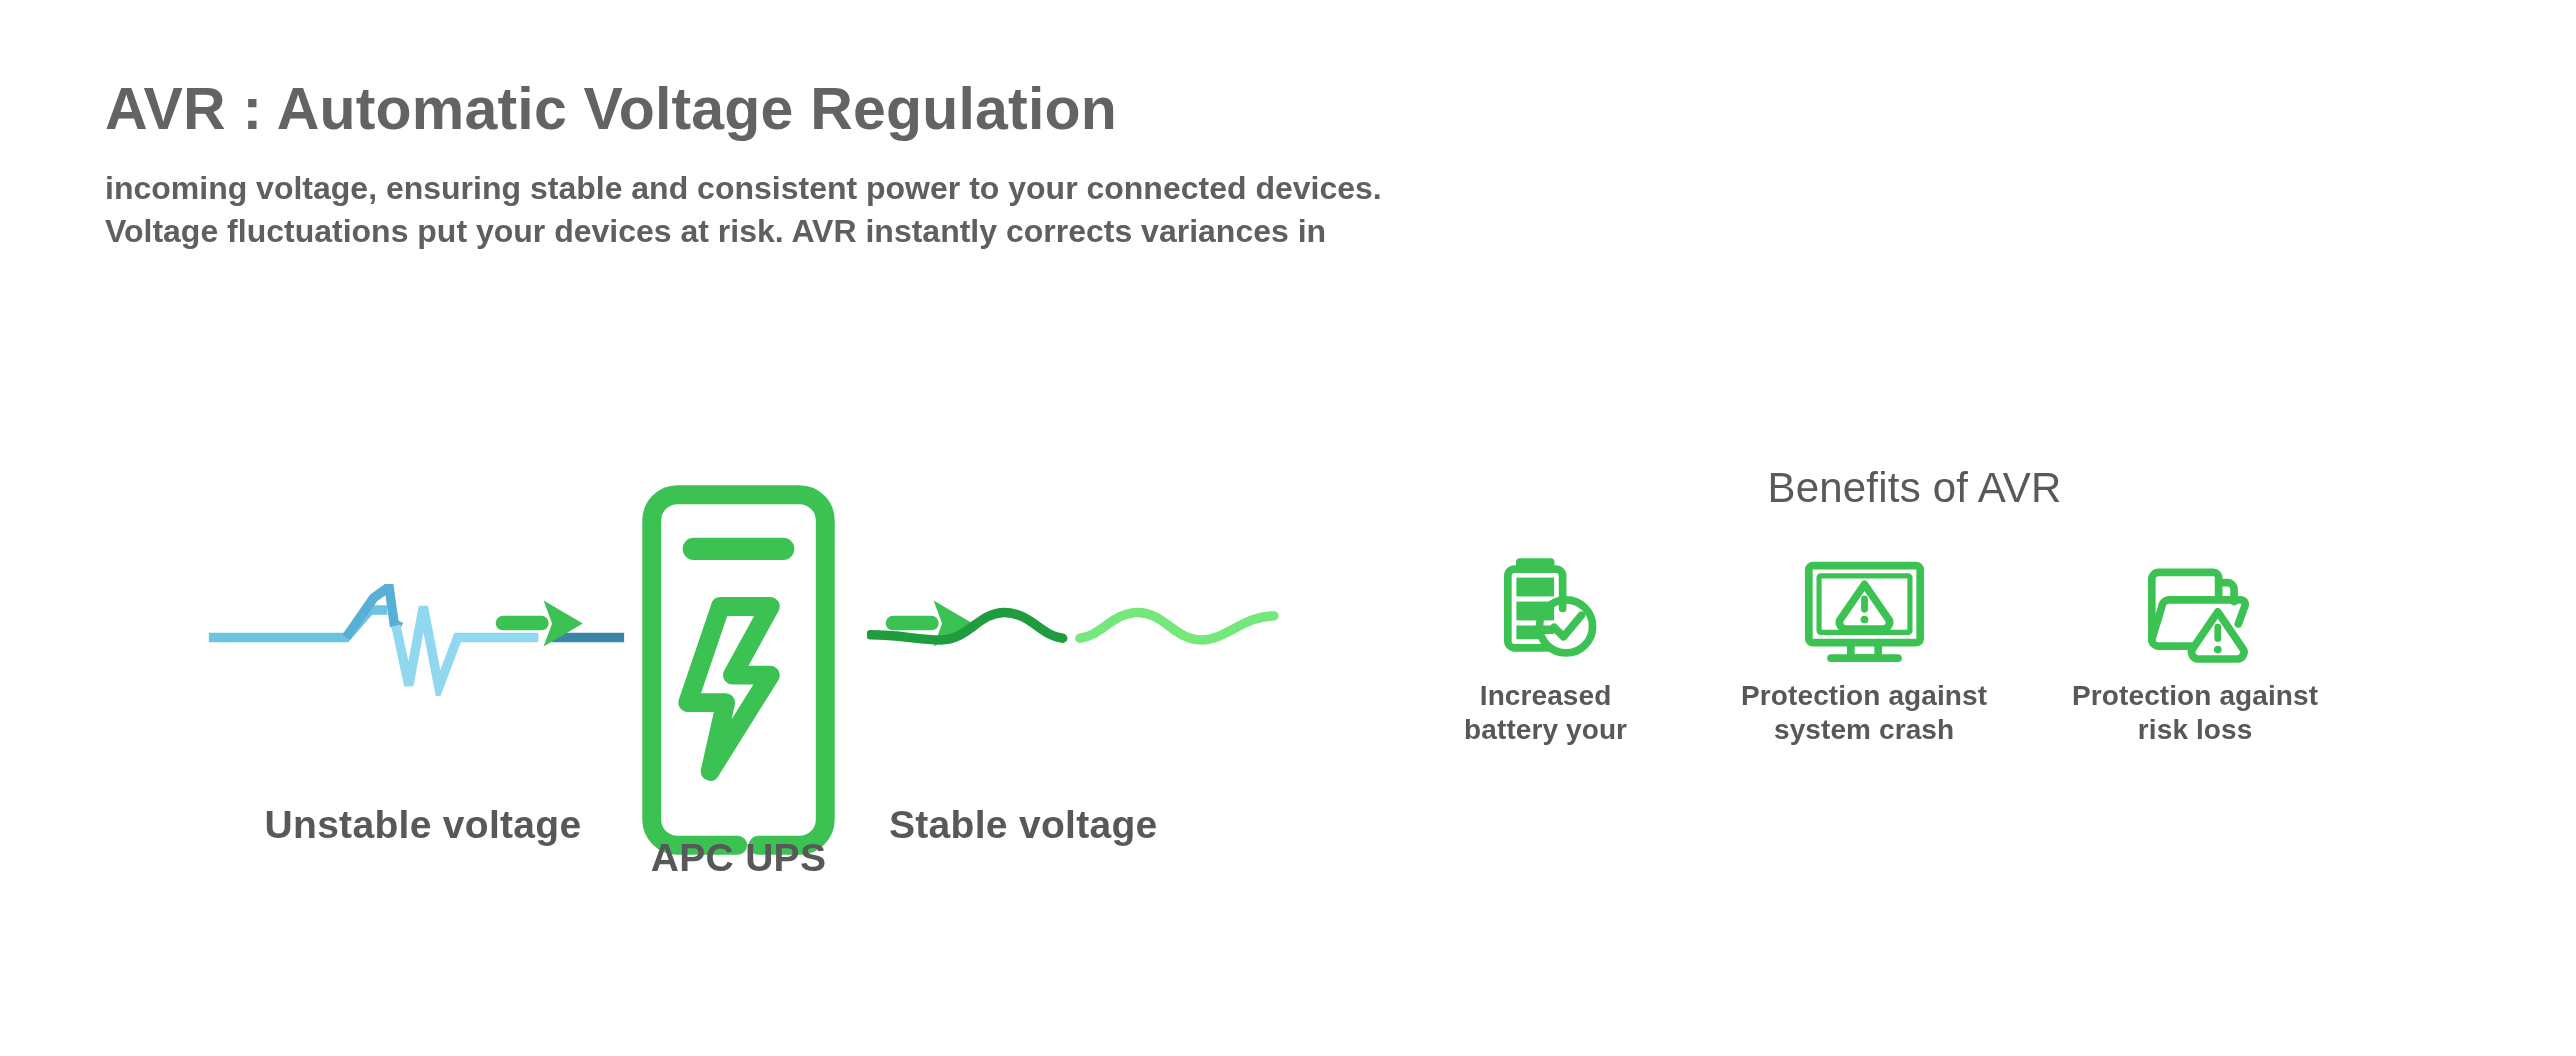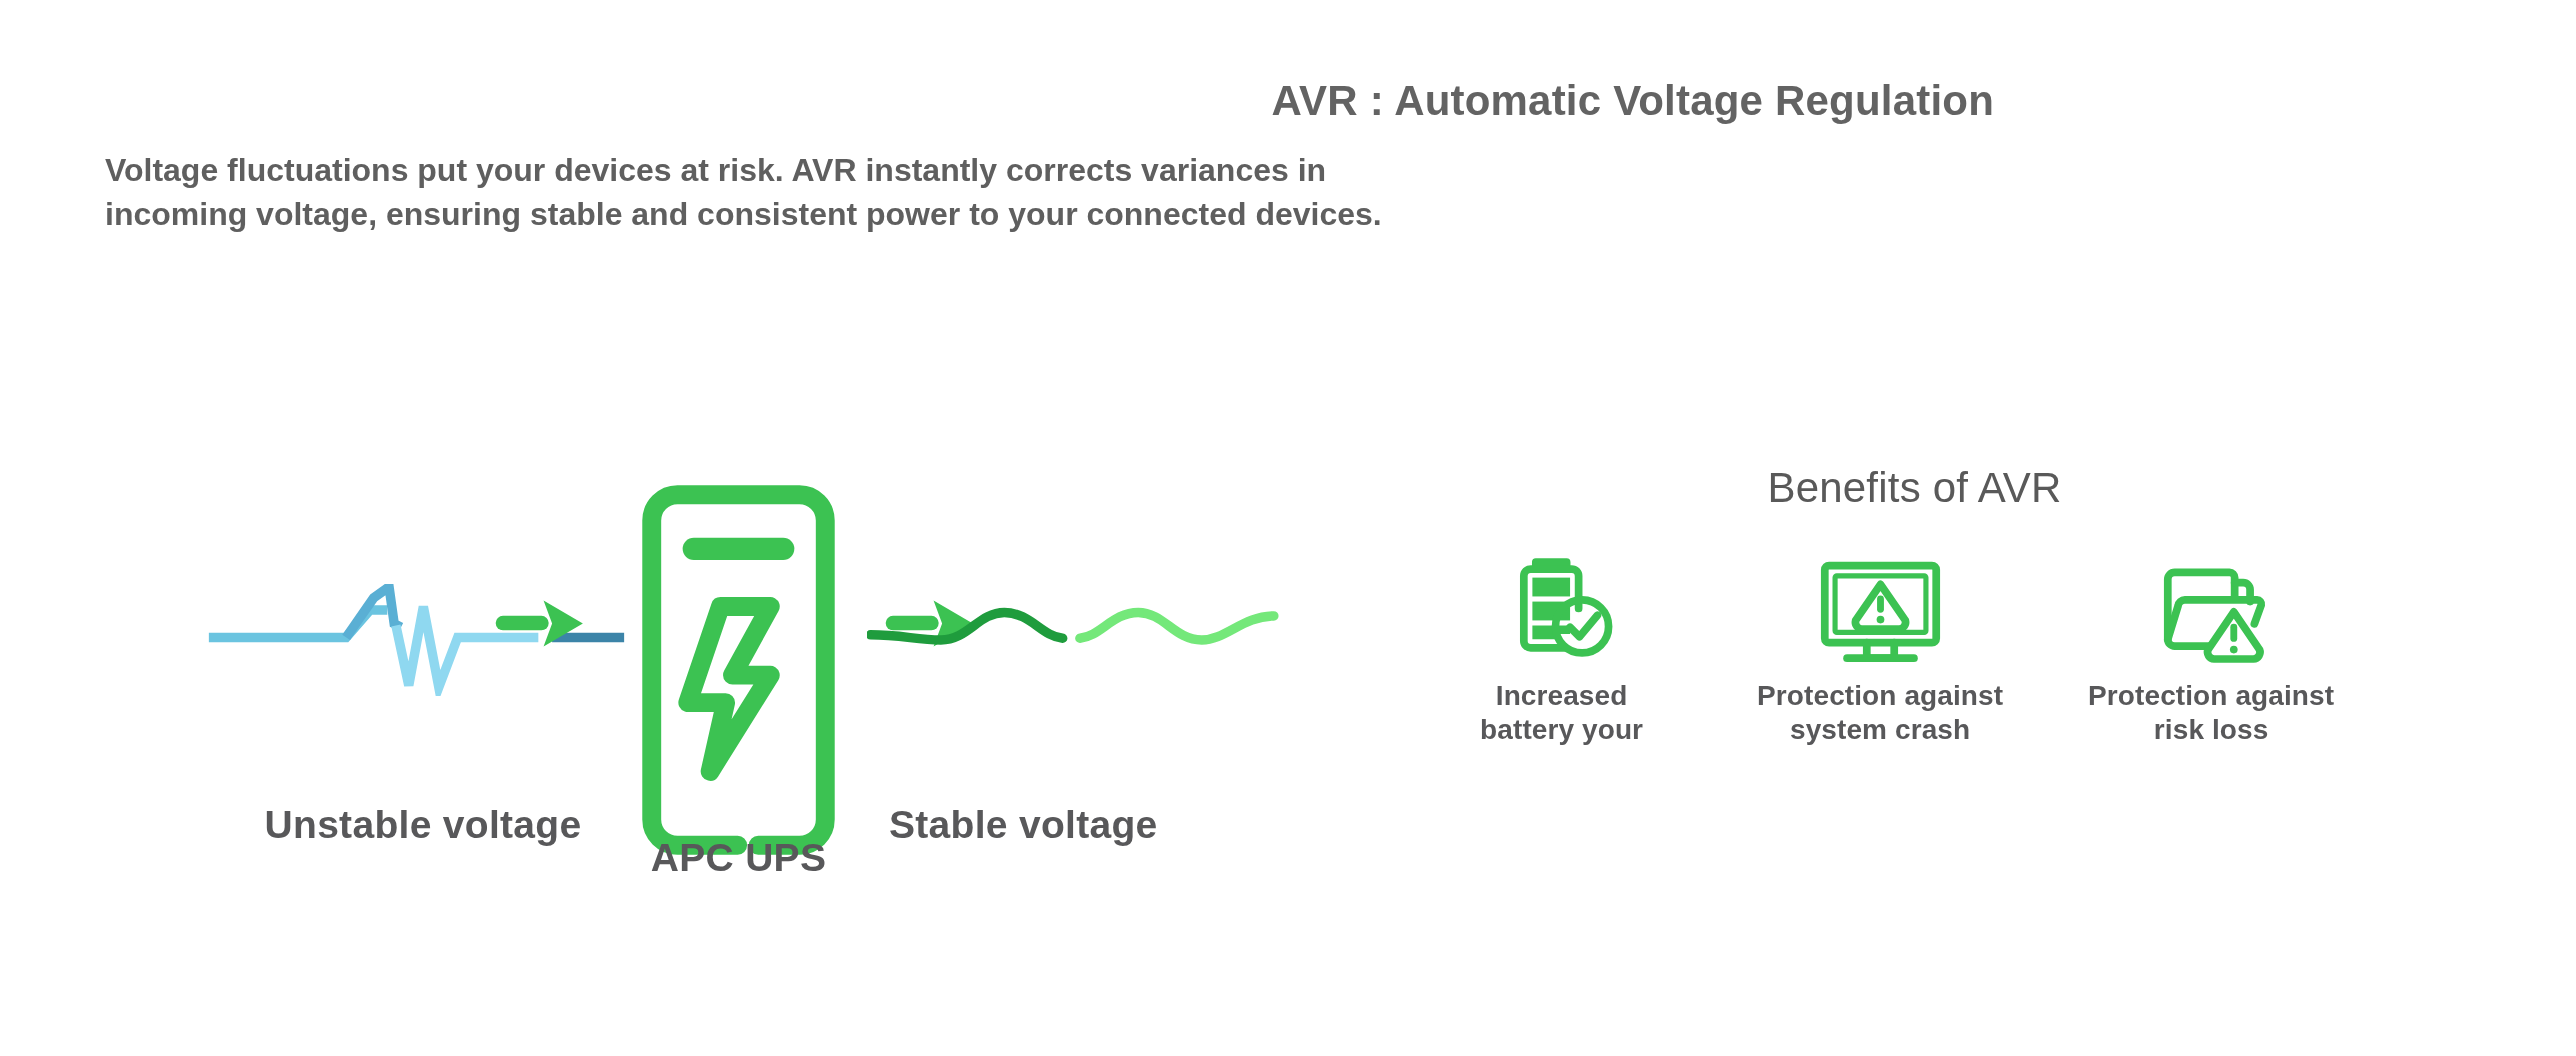--- a/index.html
+++ b/index.html
@@ -24,28 +24,27 @@
   }
 
   
   .header {
     position: absolute;
     left: 105px;
     top: 79px;
     width: 1889px;
   }
   .title {
-    font-size: 42px;
+    font-size: 59px;
     font-weight: 700;
     color: #636363;
     letter-spacing: 0.2px;
     line-height: 1.05;
     margin: 0;
     white-space: nowrap;
-    text-align: right;
   }
   .subtitle {
     margin: 0;
     margin-top: 26px;
     font-size: 32px;
     font-weight: 600;
     color: #5f5f5f;
     line-height: 1.36;
     max-width: 1769px;
   }
@@ -142,21 +141,21 @@
     width: 1013px;
     text-align: center;
     font-size: 42px;
     font-weight: 400;
     color: #595959;
     letter-spacing: 0.2px;
     white-space: nowrap;
   }
   .benefit-list {
     position: absolute;
-    left: 16px;
+    left: 0;
     top: 89px;
     width: 1082px;
     display: flex;
     align-items: flex-start;
   }
   .benefit {
     display: flex;
     flex-direction: column;
     align-items: center;
   }
@@ -182,22 +181,22 @@
   .benefit-label .ln { display: block; white-space: nowrap; }
 </style>
 </head>
 <body>
 
 <div class="canvas">
 
   <div class="header">
     <h1 class="title">AVR : Automatic Voltage Regulation</h1>
     <p class="subtitle">
+      <span class="sub-line">incoming voltage, ensuring stable and consistent power to your connected devices.</span>
       <span class="sub-line">Voltage fluctuations put your devices at risk. AVR instantly corrects variances in</span>
-      <span class="sub-line">incoming voltage, ensuring stable and consistent power to your connected devices.</span>
     </p>
   </div>
 
   <div class="flow">
 
     <div class="wave-left">
       <svg width="429" height="112" viewBox="0 0 500 130" aria-hidden="true">
 
         <path d="M 8 62 L 168 62 L 196 30 L 216 30" fill="none" stroke="#6bc4e0" stroke-width="11" stroke-linecap="butt" stroke-linejoin="miter"></path>
 

